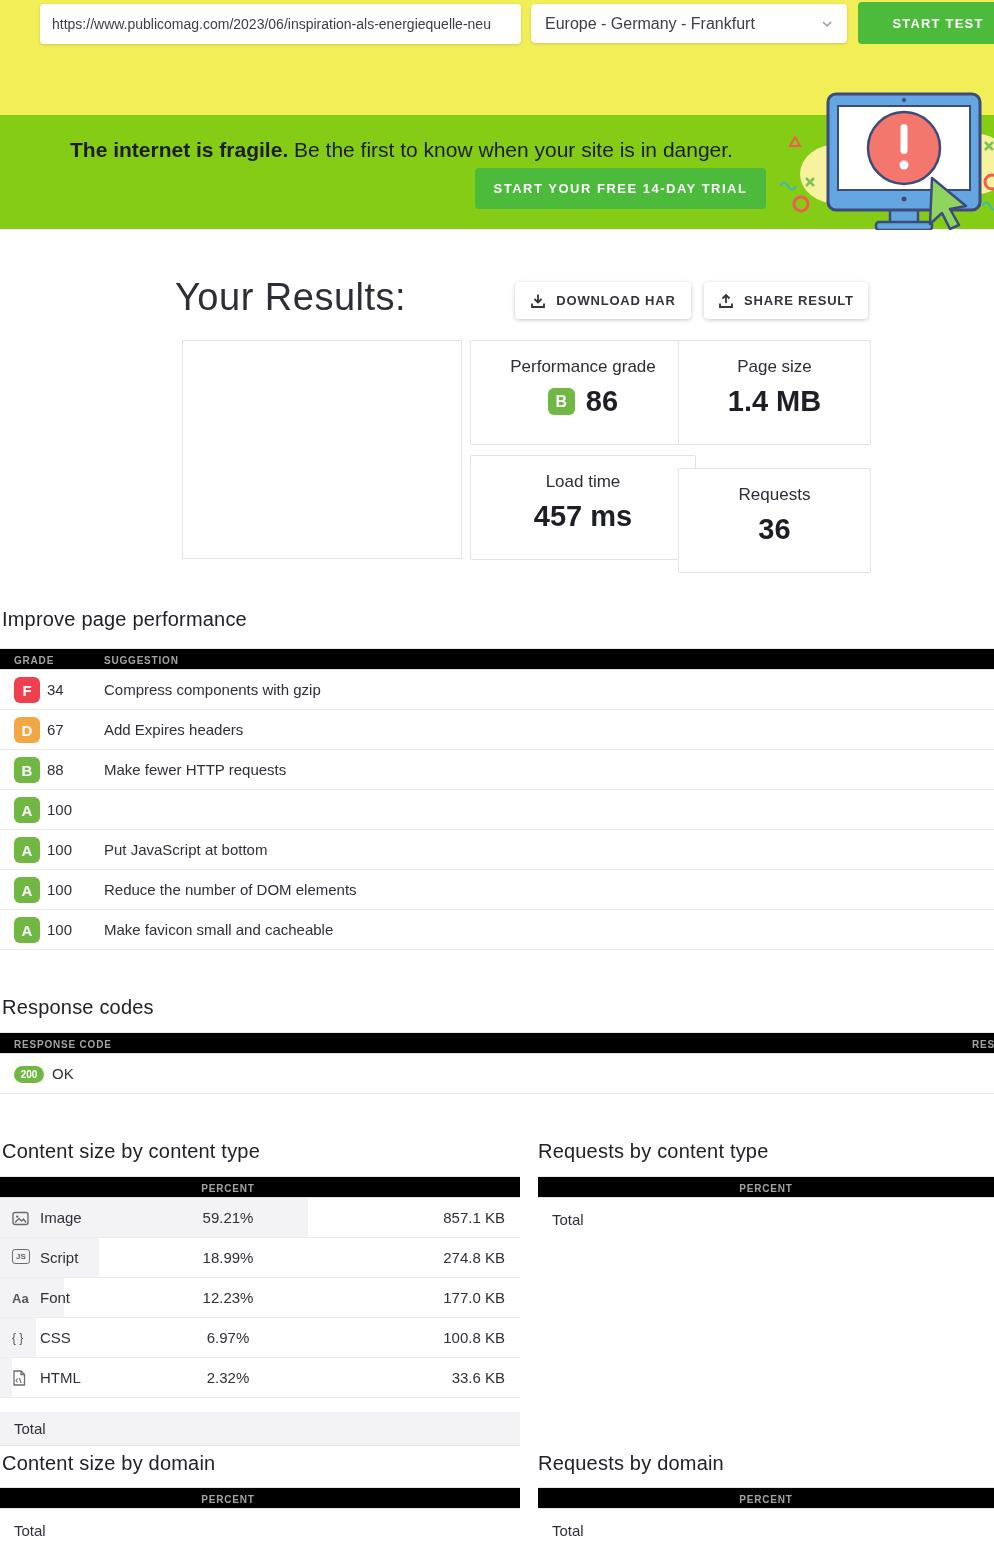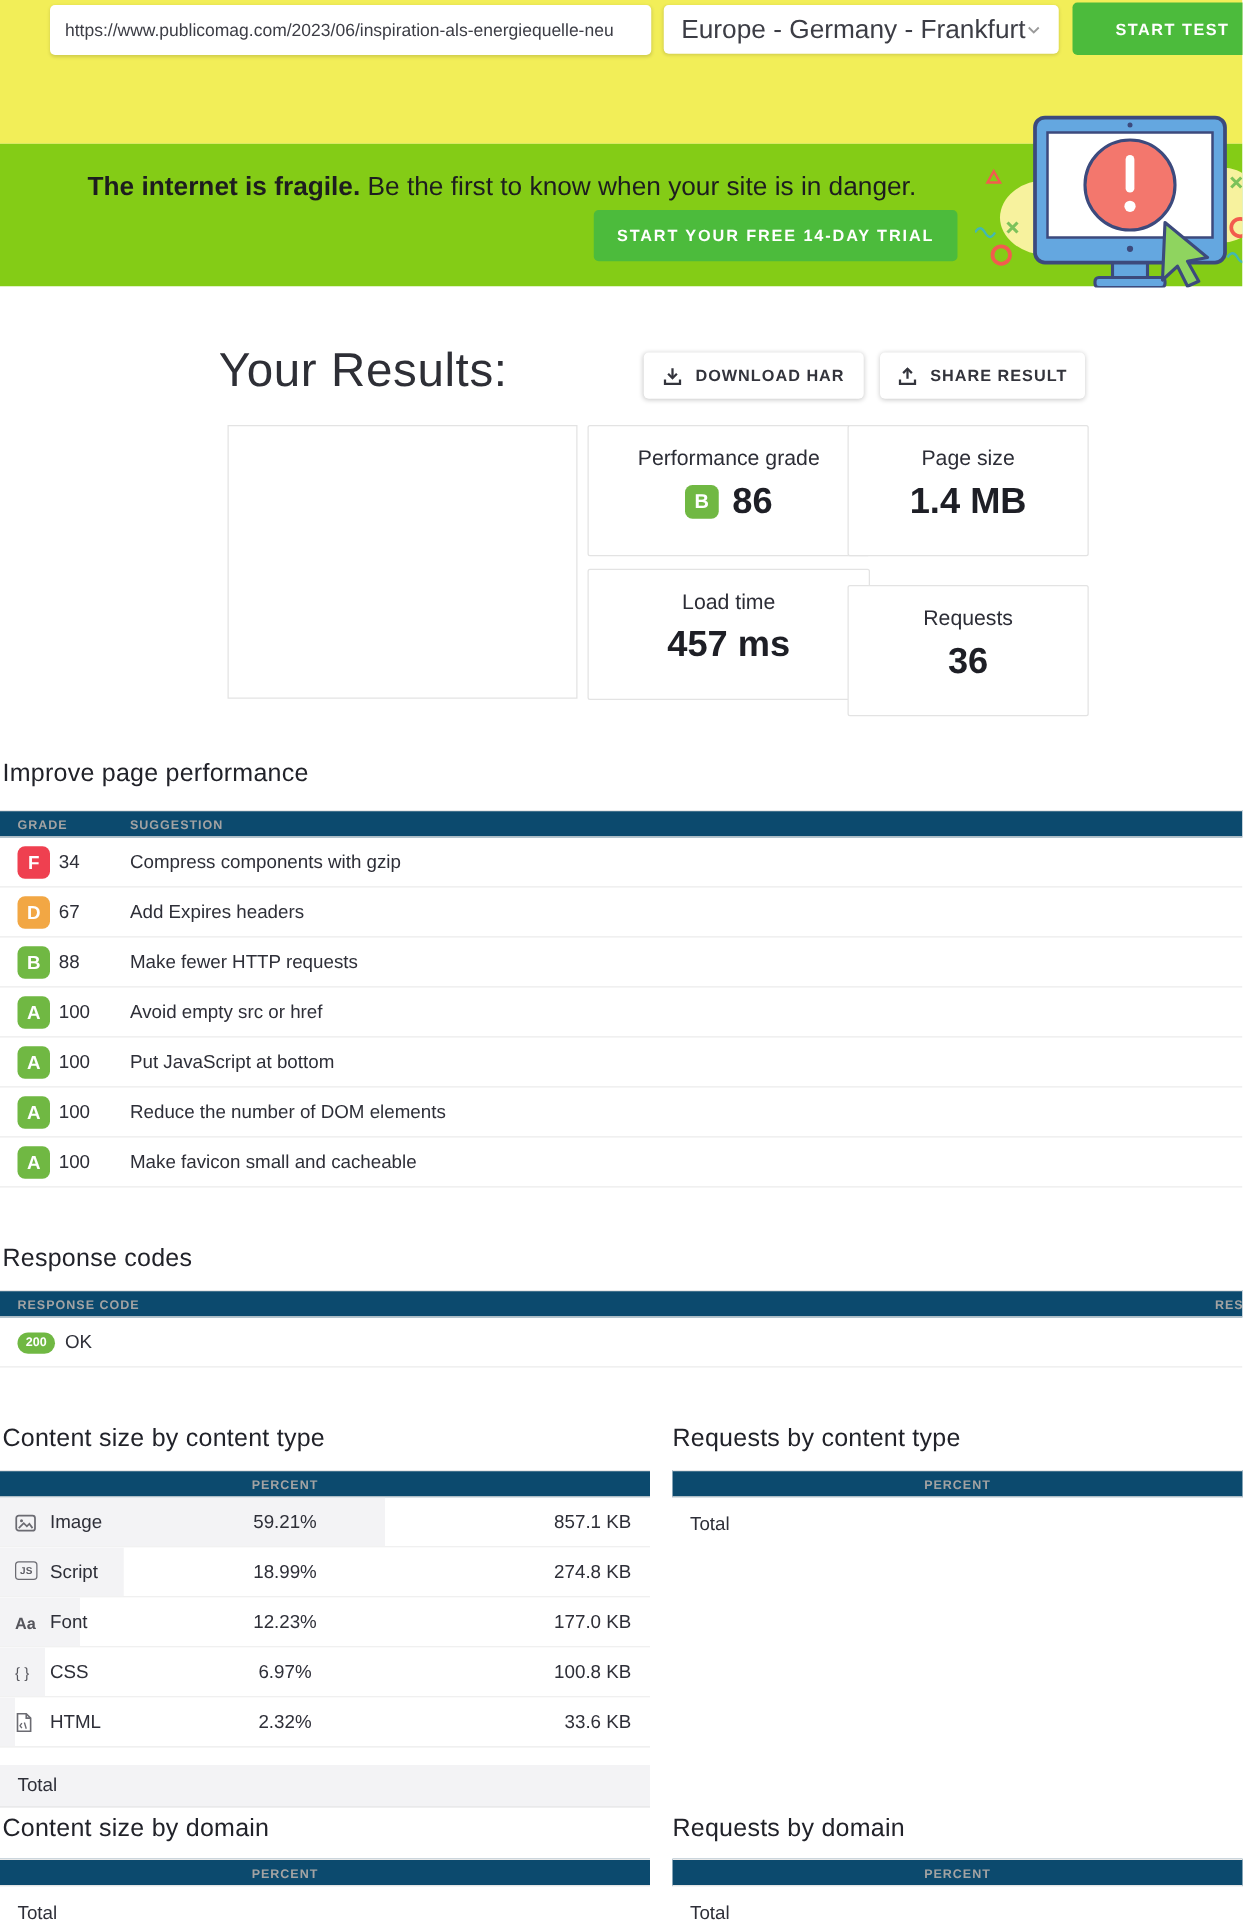--- a/index.html
+++ b/index.html
@@ -7,21 +7,21 @@
   body { width:994px; height:1542px; position:relative; overflow:hidden;
          font-family:"Liberation Sans", sans-serif; color:#2e2f38; }
   #page { position:absolute; inset:0; width:994px; height:1542px; overflow:hidden; }
 
   
   .topbar { position:absolute; left:0; top:0; width:994px; height:115px; background:#f2ee58; }
   .url-input { position:absolute; left:40px; top:4px; width:481px; height:40px; background:#fff;
                border:none; border-radius:4px; padding:0 12px; font-size:14px; color:#3c3d45;
                font-family:"Liberation Sans", sans-serif; box-shadow:0 1px 3px rgba(0,0,0,.15); outline:none; }
   .loc-select { position:absolute; left:531px; top:4px; width:316px; height:39px; background:#fff;
-                border-radius:4px; box-shadow:0 1px 3px rgba(0,0,0,.15); font-size:21px; color:#3c3d45;
+                border-radius:4px; box-shadow:0 1px 3px rgba(0,0,0,.15); font-size:16px; color:#3c3d45;
                 display:flex; align-items:center; padding:0 14px; cursor:pointer; }
   .loc-select .sel-text { flex:1; }
   .btn-green { background:#4cbb3c; color:#fff; font-weight:700; letter-spacing:1.2px;
                font-size:13px; border:none; border-radius:4px; cursor:pointer;
                font-family:"Liberation Sans", sans-serif; }
   .start-test { position:absolute; left:858px; top:2px; width:160px; height:42px; }
 
   
   .banner { position:absolute; left:0; top:115px; width:994px; height:114px; background:#84cc16; }
   .banner-text { position:absolute; left:70px; top:23px; font-size:21px; color:#1d1d1f; }
@@ -47,21 +47,21 @@
   .metric-card .m-label { margin-top:16px; font-size:17px; color:#2c2d36; }
   .metric-card .m-value { margin-top:8px; font-size:29px; font-weight:700; color:#1e1f26;
                           display:flex; align-items:center; justify-content:center; gap:11px; }
   .grade-badge { display:inline-flex; width:27px; height:27px; border-radius:6px; color:#fff;
                  font-size:16px; font-weight:700; align-items:center; justify-content:center; }
 
   
   .sec-title { position:absolute; left:2px; font-size:20px; color:#212229; letter-spacing:.2px; }
 
   
-  .thead { background:#0c4a6e; border-top:1px solid #e8e8e8; border-bottom:1px solid #e4e4e4;
+  .thead { background:#000000; border-top:1px solid #e8e8e8; border-bottom:1px solid #e4e4e4;
            height:22px; position:relative; font-size:10px; font-weight:700; color:#a3a3a3;
            letter-spacing:.8px; }
   .thead span { position:absolute; top:6px; white-space:nowrap; }
 
   .perf-table { position:absolute; left:0; top:648px; width:994px; }
   .perf-row { position:relative; height:40px; border-bottom:1px solid #ececec; }
   .perf-row .badge { position:absolute; left:14px; top:7px; width:26px; height:26px; border-radius:6px;
                      color:#fff; font-weight:700; font-size:15px; display:flex; align-items:center;
                      justify-content:center; }
   .perf-row .score { position:absolute; left:47px; top:0; line-height:40px; font-size:15px; }
@@ -214,21 +214,20 @@
       <span class="sugg">Add Expires headers</span>
     </div>
     <div class="perf-row">
       <span class="badge" style="background: rgb(112, 184, 67);">B</span>
       <span class="score">88</span>
       <span class="sugg">Make fewer HTTP requests</span>
     </div>
     <div class="perf-row">
       <span class="badge" style="background: rgb(112, 184, 67);">A</span>
       <span class="score">100</span>
-      <span class="sugg">Avoid empty src or href</span>
     </div>
     <div class="perf-row">
       <span class="badge" style="background: rgb(112, 184, 67);">A</span>
       <span class="score">100</span>
       <span class="sugg">Put JavaScript at bottom</span>
     </div>
     <div class="perf-row">
       <span class="badge" style="background: rgb(112, 184, 67);">A</span>
       <span class="score">100</span>
       <span class="sugg">Reduce the number of DOM elements</span>

